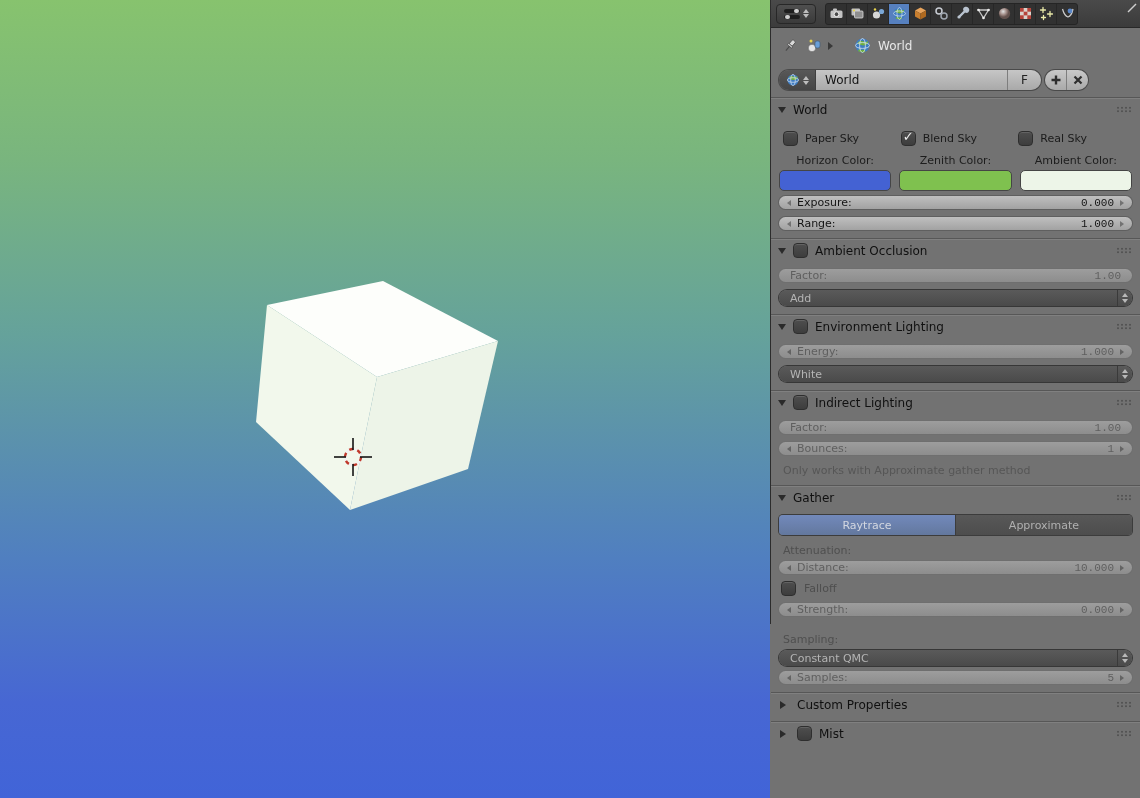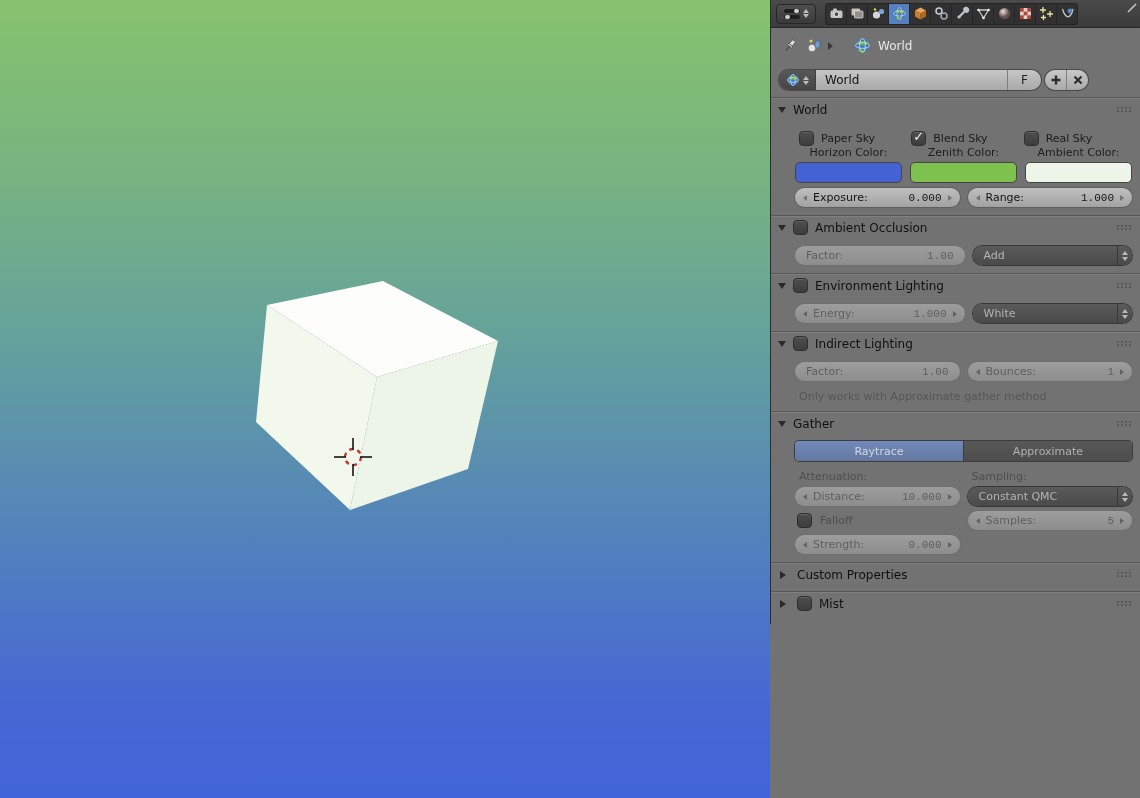--- a/index.html
+++ b/index.html
@@ -52,44 +52,44 @@
   .pm-btn{width:21px;background:linear-gradient(#c9c9c9,#a9a9a9);display:flex;align-items:center;justify-content:center;}
   .pm-btn + .pm-btn{border-left:1px solid #7e7e7e;}
 
   
   .panel{border-top:1px solid #575757;box-shadow:inset 0 1px 0 rgba(255,255,255,.10);position:relative;}
   .panel-header{height:23px;display:flex;align-items:center;gap:7px;padding:0 7px;font-size:12px;color:#101010;}
   .tri-down{width:0;height:0;border:4px solid transparent;border-top:6px solid #2a2a2a;margin-top:4px;}
   .tri-right{width:0;height:0;border:4px solid transparent;border-left:6px solid #2a2a2a;margin-left:2px;}
   .panel-dots{position:absolute;right:9px;top:8px;width:15px;height:7px;
     background-image:radial-gradient(#545454 34%,transparent 36%);background-size:4px 3.5px;}
-  .panel-body{padding:2px 8px 8px 24px;}
+  .panel-body{padding:2px 8px 8px 8px;}
 
   
   .preview-box{height:110px;border-radius:7px;border:1px solid #454545;margin:3px 4px 0 4px;
     background:radial-gradient(55% 65% at 50% 103%,#3f5fdc 0%,rgba(63,95,220,0) 62%),
                linear-gradient(180deg,#7cc153 0%,#6fb16f 30%,#5f97a0 55%,#5585c5 78%,#5181cd 100%);}
   .preview-grip{width:30px;margin:4px auto 2px auto;}
   .preview-grip i{display:block;height:0;border-top:1px solid #494949;margin:2px 0;}
 
   
-  .row{display:flex;gap:8px;margin-top:5px;}
+  .row{display:flex;gap:8px;margin-top:5px;flex-direction:column;}
   .col{flex:1;display:flex;}
   .row3{display:flex;margin-top:8px;}
   .row3 .c3{flex:1;display:flex;align-items:center;gap:7px;padding-left:4px;}
 
   
   .checkbox{width:15px;height:15px;border-radius:4px;border:1px solid #2e2e2e;box-sizing:border-box;
     background:linear-gradient(#4e4e4e,#3d3d3d);box-shadow:inset 0 1px 0 rgba(255,255,255,.12);position:relative;flex:none;}
   .checkbox.on::after{content:"✓";position:absolute;left:1px;top:-3px;color:#ececec;font-size:13px;font-weight:bold;}
   .cb-label{color:#1b1b1b;}
   .cb-label.dim{color:#4e4e4e;}
 
   
-  .swatch-labels{display:flex;gap:8px;margin-top:0;}
+  .swatch-labels{display:flex;gap:8px;margin-top:8px;}
   .swatch-labels div{flex:1;text-align:center;color:#1d1d1d;}
   .swatch-row{display:flex;gap:8px;margin-top:3px;}
   .swatch{flex:1;height:19px;border-radius:5px;border:1px solid #454545;}
 
   
   .slider{flex:1;height:19px;border-radius:10px;display:flex;align-items:center;
     padding:0 5px;box-sizing:border-box;position:relative;}
   .slider .lab{flex:1;padding-left:6px;}
   .slider .val{padding-right:6px;font-family:Liberation Mono, monospace;}
   .slider.enabled{background:linear-gradient(#bfbfbf,#a2a2a2);box-shadow:0 0 0 1px #5f5f5f;color:#141414;}

